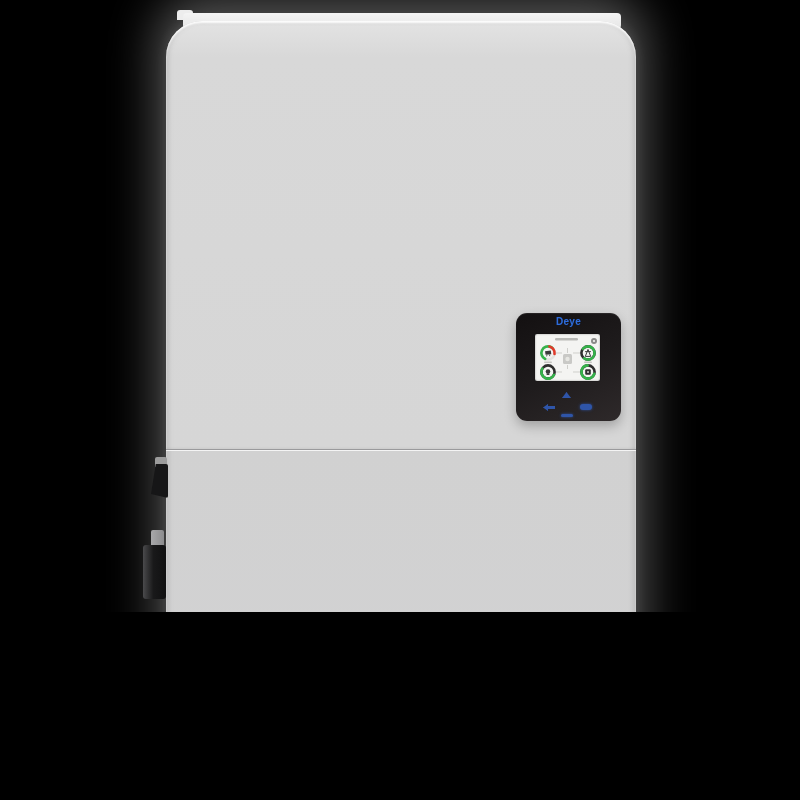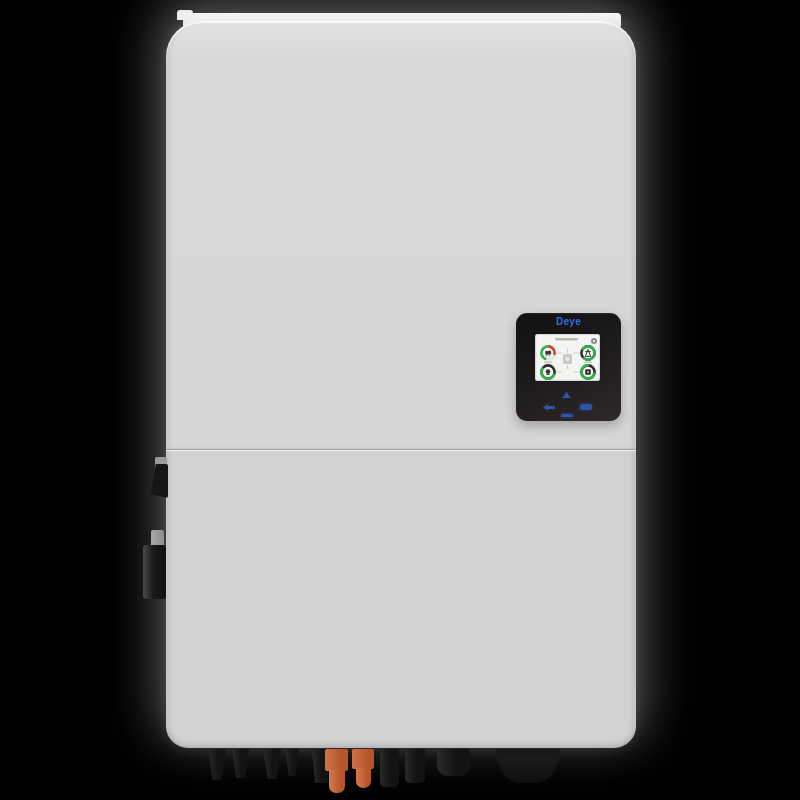--- a/index.html
+++ b/index.html
@@ -1,16 +1,16 @@
 <!DOCTYPE html>
 <html><head>
 <meta charset="utf-8">
 <style>
   html,body{margin:0;padding:0;background:#000;}
-  .stage{position:relative;width:800px;height:800px;background:#000;overflow:hidden;
+  .stage{position:relative;width:800px;height:612px;background:#000;overflow:hidden;
          font-family:"Liberation Sans",sans-serif;}
 
   
   .backplate{position:absolute;left:183px;top:13px;width:438px;height:16px;
              background:linear-gradient(180deg,#f2f2f2,#dcdcdc);border-radius:4px;}
   .backplate-notch{position:absolute;left:177px;top:10px;width:16px;height:10px;
              background:#e9e9e9;border-radius:3px 3px 0 0;}
 
   
   .device{position:absolute;left:166px;top:21px;width:470px;height:727px;

